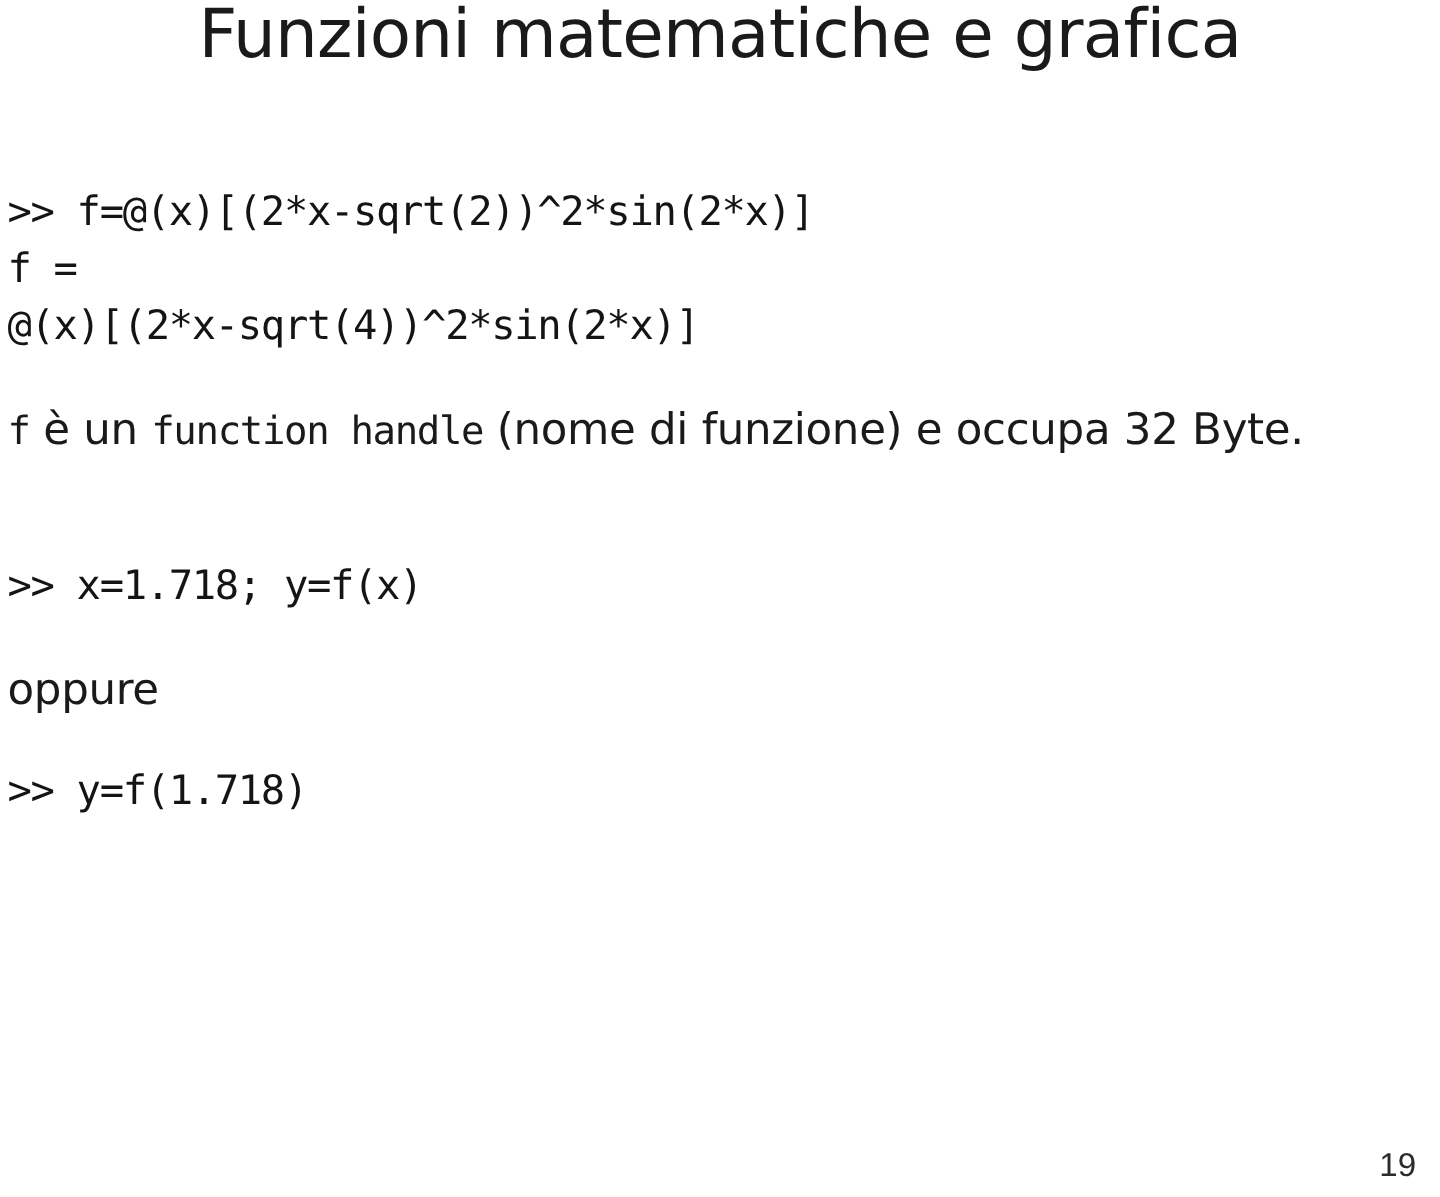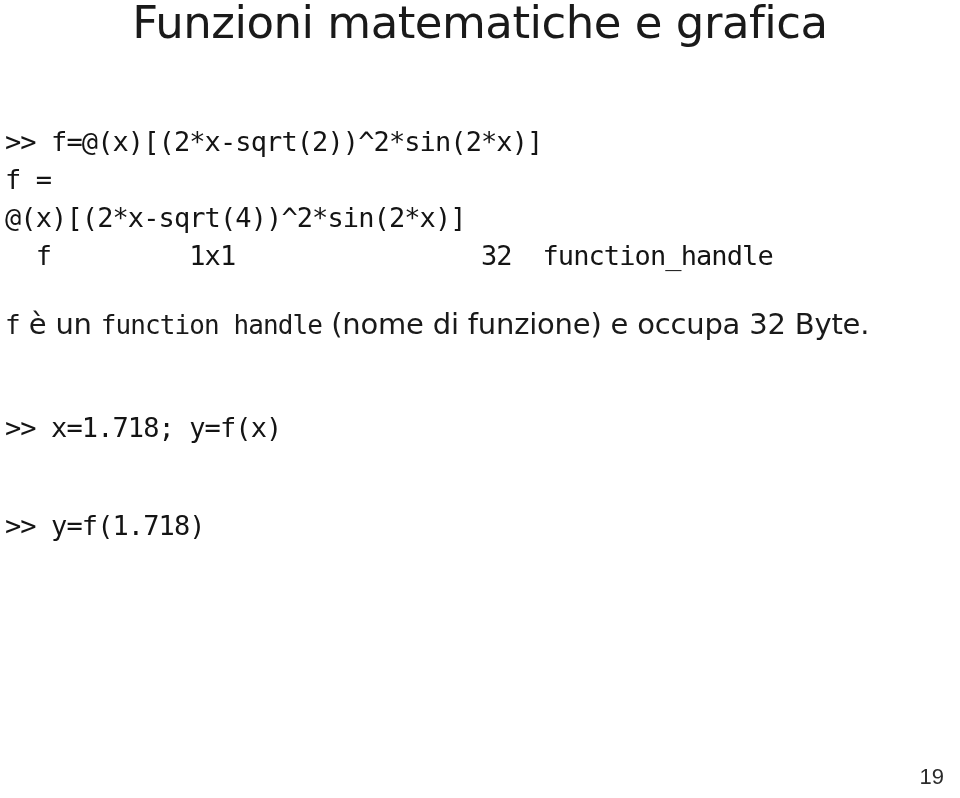--- a/index.html
+++ b/index.html
@@ -89,35 +89,35 @@
 <div class="slide-body">
 
   <div class="code-line">&gt;&gt; f=@(x)[(2*x-sqrt(2))^2*sin(2*x)]</div>
 
   <div class="code-line">f =</div>
 
   <div class="code-line">@(x)[(2*x-sqrt(4))^2*sin(2*x)]</div>
 
 
 
-  <div class="code-line">  f         1x1                32  function_handle</div>
 
   <div class="gap-md"></div>
 
   <div class="prose-line"><span class="mono-inline">f</span><span> è un </span><span class="mono-inline">function handle</span><span> (nome di funzione) e occupa 32 Byte.</span></div>
 
   <div class="gap-lg"></div>
 
 
   <div class="gap-md"></div>
 
   <div class="code-line">&gt;&gt; x=1.718; y=f(x)</div>
 
   <div class="gap-md"></div>
 
+  <div class="prose-line">oppure</div>
 
   <div class="gap-md"></div>
 
   <div class="code-line">&gt;&gt; y=f(1.718)</div>
 
 </div>
 
 <div class="page-number">19</div>
 
 </body></html>

